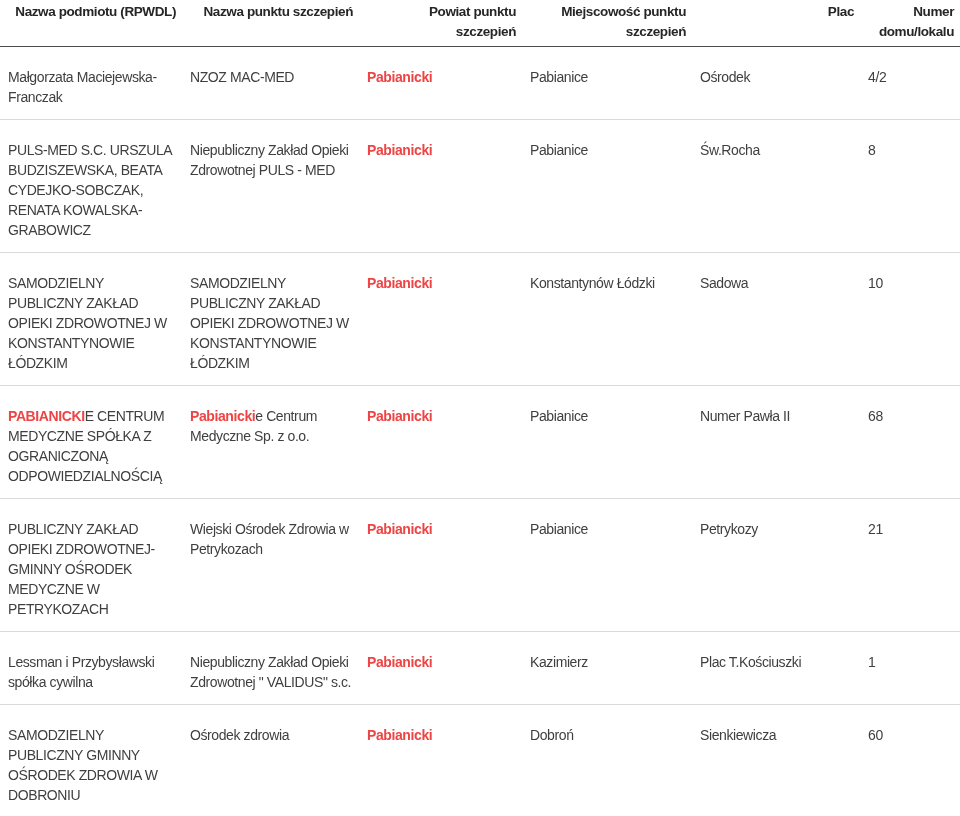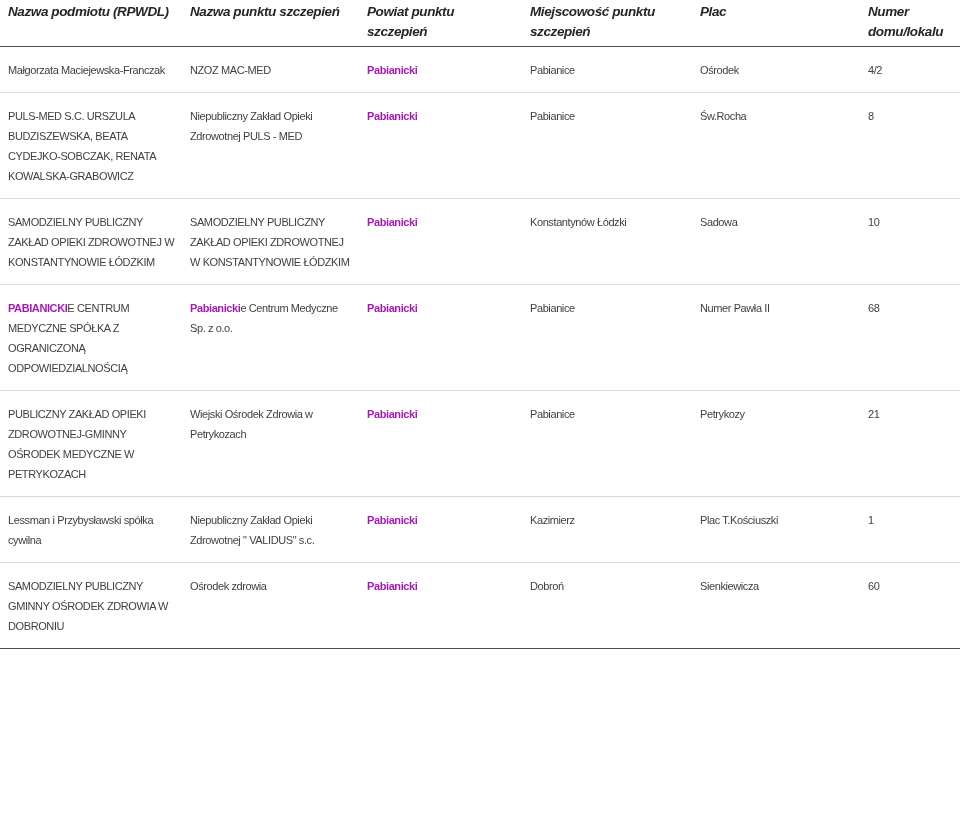--- a/index.html
+++ b/index.html
@@ -14,48 +14,47 @@
     border-collapse: collapse;
     table-layout: fixed;
   }
   col.c1 { width: 182px; }
   col.c2 { width: 177px; }
   col.c3 { width: 163px; }
   col.c4 { width: 170px; }
   col.c5 { width: 168px; }
   col.c6 { width: 100px; }
   th {
-    text-align: left;
+    text-align: right;
     vertical-align: top;
     font-size: 13.5px;
     line-height: 20px;
     letter-spacing: -0.4px;
     font-weight: 700;
     color: #262626;
     padding: 2px 6px 4px 8px;
     border-bottom: 1px solid #4d4d4d;
-    font-style: italic;
   }
   td {
     text-align: left;
     vertical-align: top;
-    font-size: 11px;
+    font-size: 14px;
     line-height: 20px;
     letter-spacing: -0.4px;
     font-weight: 400;
     color: #3f3f3f;
-    padding: 13px 6px 12px 8px;
+    padding: 20px 6px 12px 8px;
     border-bottom: 1px solid #d9d9d9;
   }
   tbody tr:last-child td {
     border-bottom: 1px solid #4d4d4d;
   }
   .hl {
     font-weight: 700;
-    color: #a21caf;
+    color: #ef4444;
   }
 </style>
 </head>
 <body>
 
 <div class="page">
   <table class="results">
     <colgroup>
       <col class="c1">
         <col class="c2">

